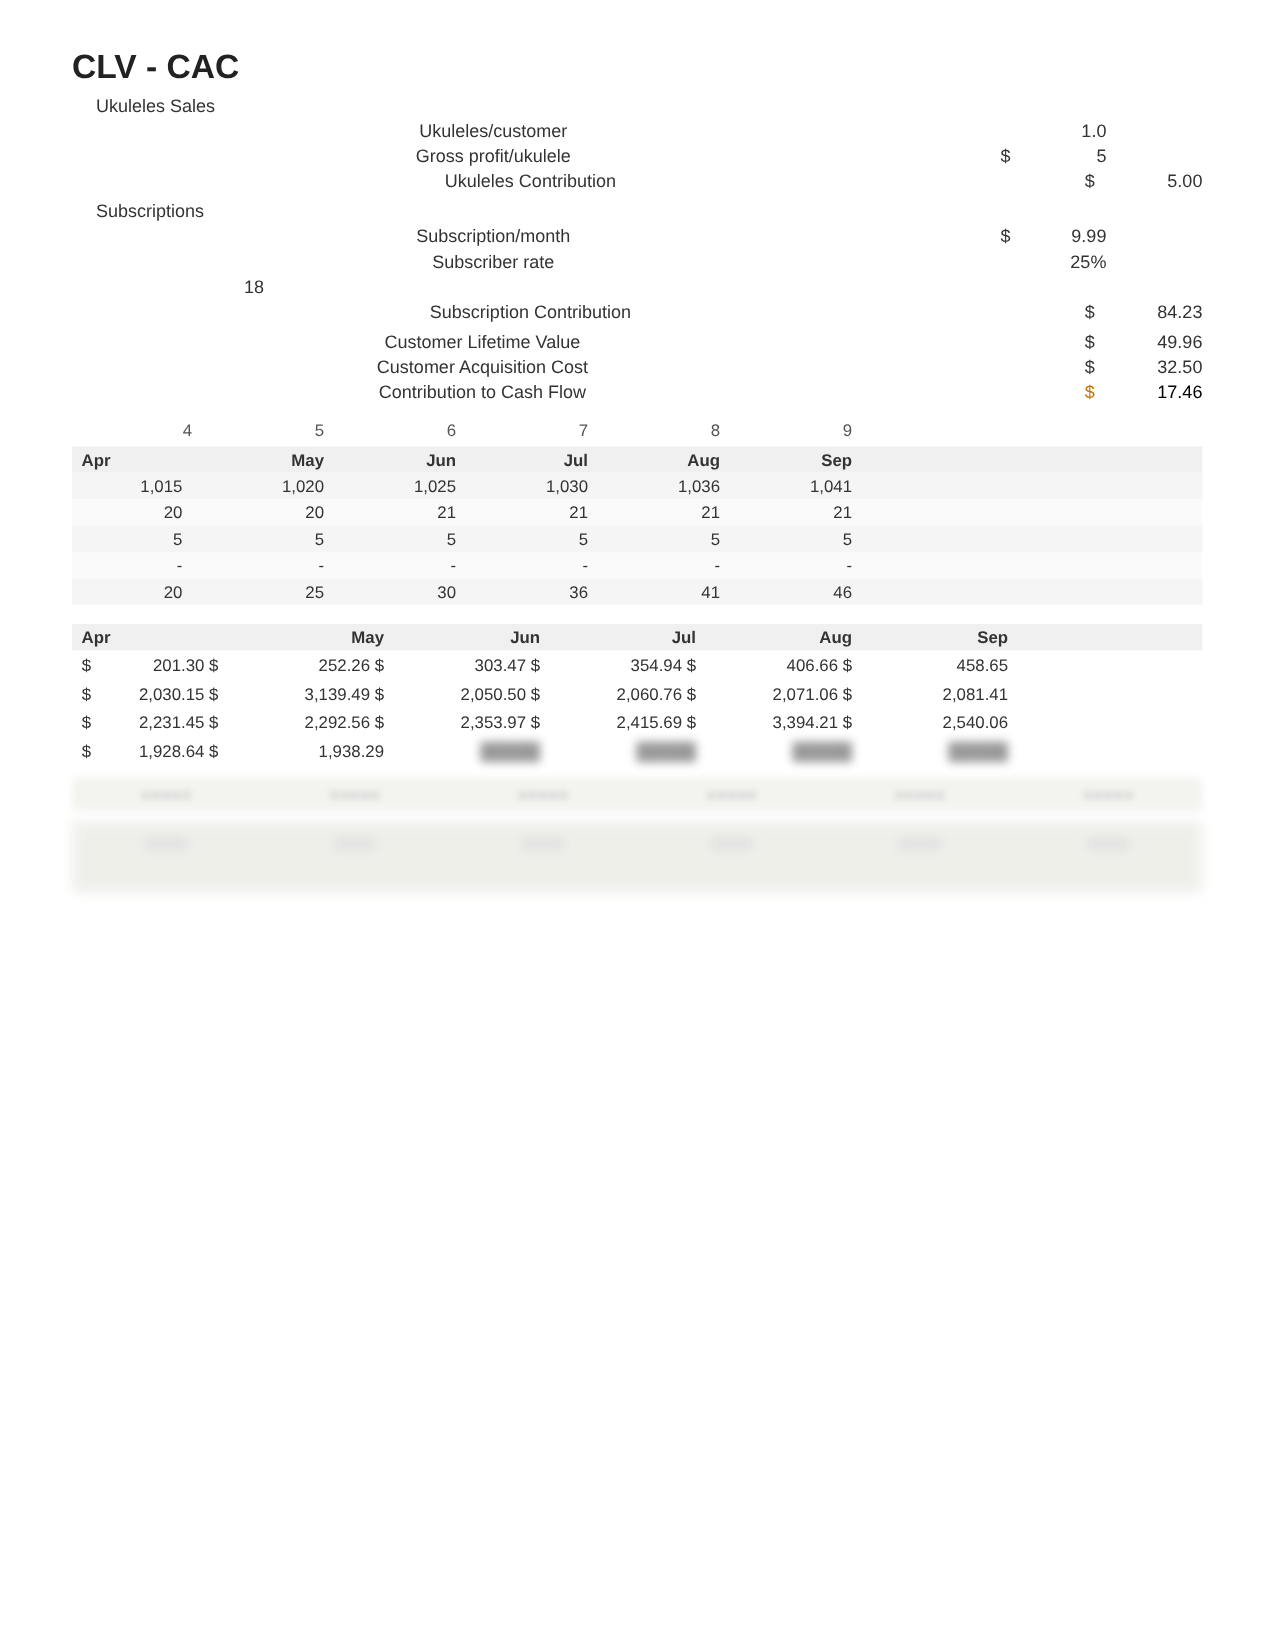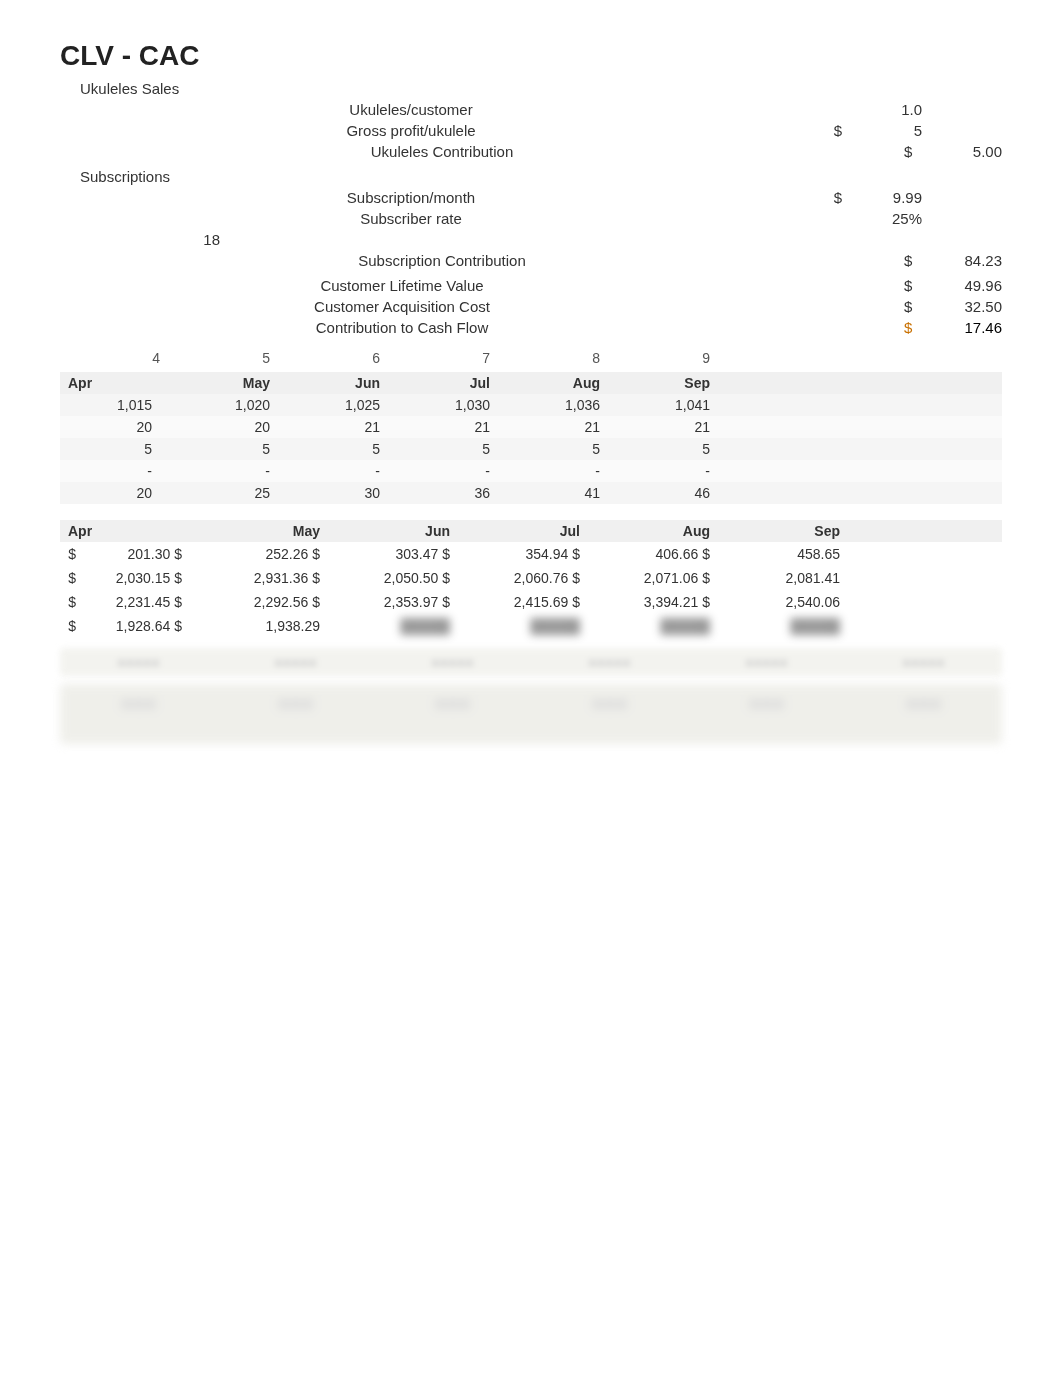--- a/index.html
+++ b/index.html
@@ -208,21 +208,21 @@
   <div style="width:130px; text-align:right;">252.26 $</div>
   <div style="width:130px; text-align:right;">303.47 $</div>
   <div style="width:130px; text-align:right;">354.94 $</div>
   <div style="width:130px; text-align:right;">406.66 $</div>
   <div style="width:130px; text-align:right;">458.65</div>
 </div>
 
 <div style="display:flex; font-size:14px; padding: 4px 0; align-items:center;">
   <div style="width:18px; text-align:right; padding-right:2px;">$</div>
   <div style="width:112px; text-align:right; padding-right:8px;">2,030.15 $</div>
-  <div style="width:130px; text-align:right;">2,931.36 $</div>
+  <div style="width:130px; text-align:right;">3,139.49 $</div>
   <div style="width:130px; text-align:right;">2,050.50 $</div>
   <div style="width:130px; text-align:right;">2,060.76 $</div>
   <div style="width:130px; text-align:right;">2,071.06 $</div>
   <div style="width:130px; text-align:right;">2,081.41</div>
 </div>
 
 <div style="display:flex; font-size:14px; padding: 4px 0; align-items:center;">
   <div style="width:18px; text-align:right; padding-right:2px;">$</div>
   <div style="width:112px; text-align:right; padding-right:8px;">2,231.45 $</div>
   <div style="width:130px; text-align:right;">2,292.56 $</div>

